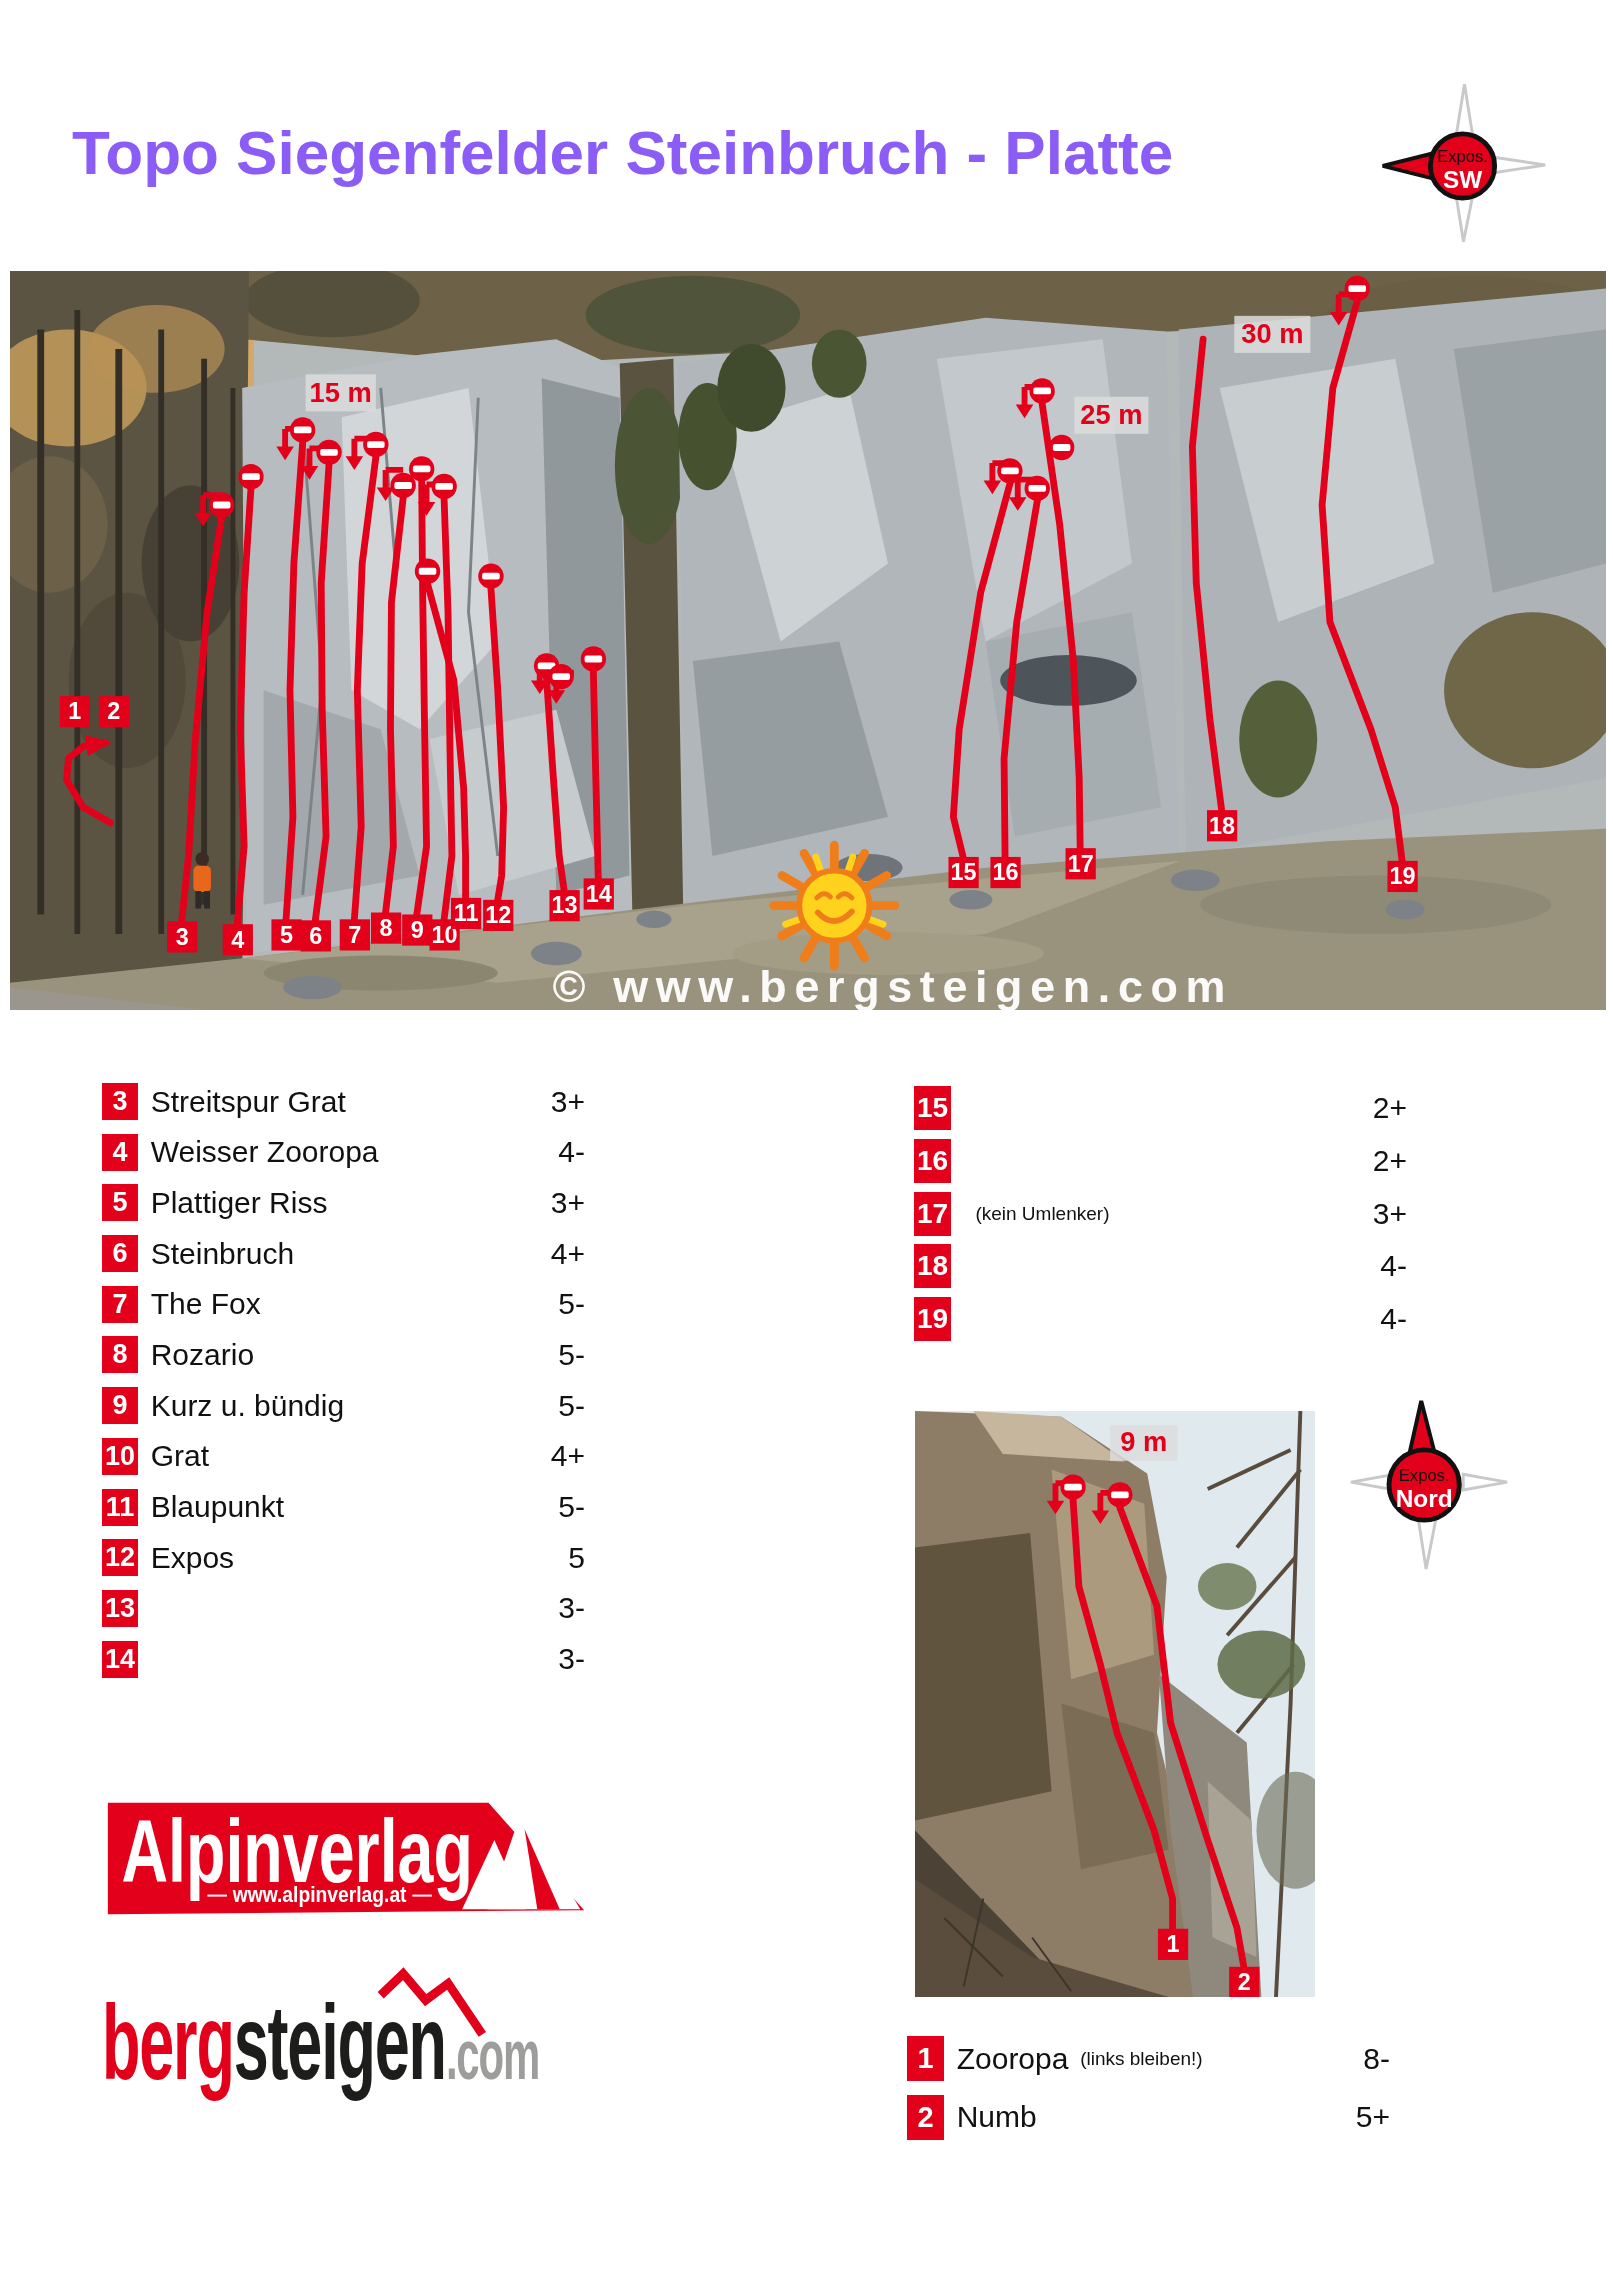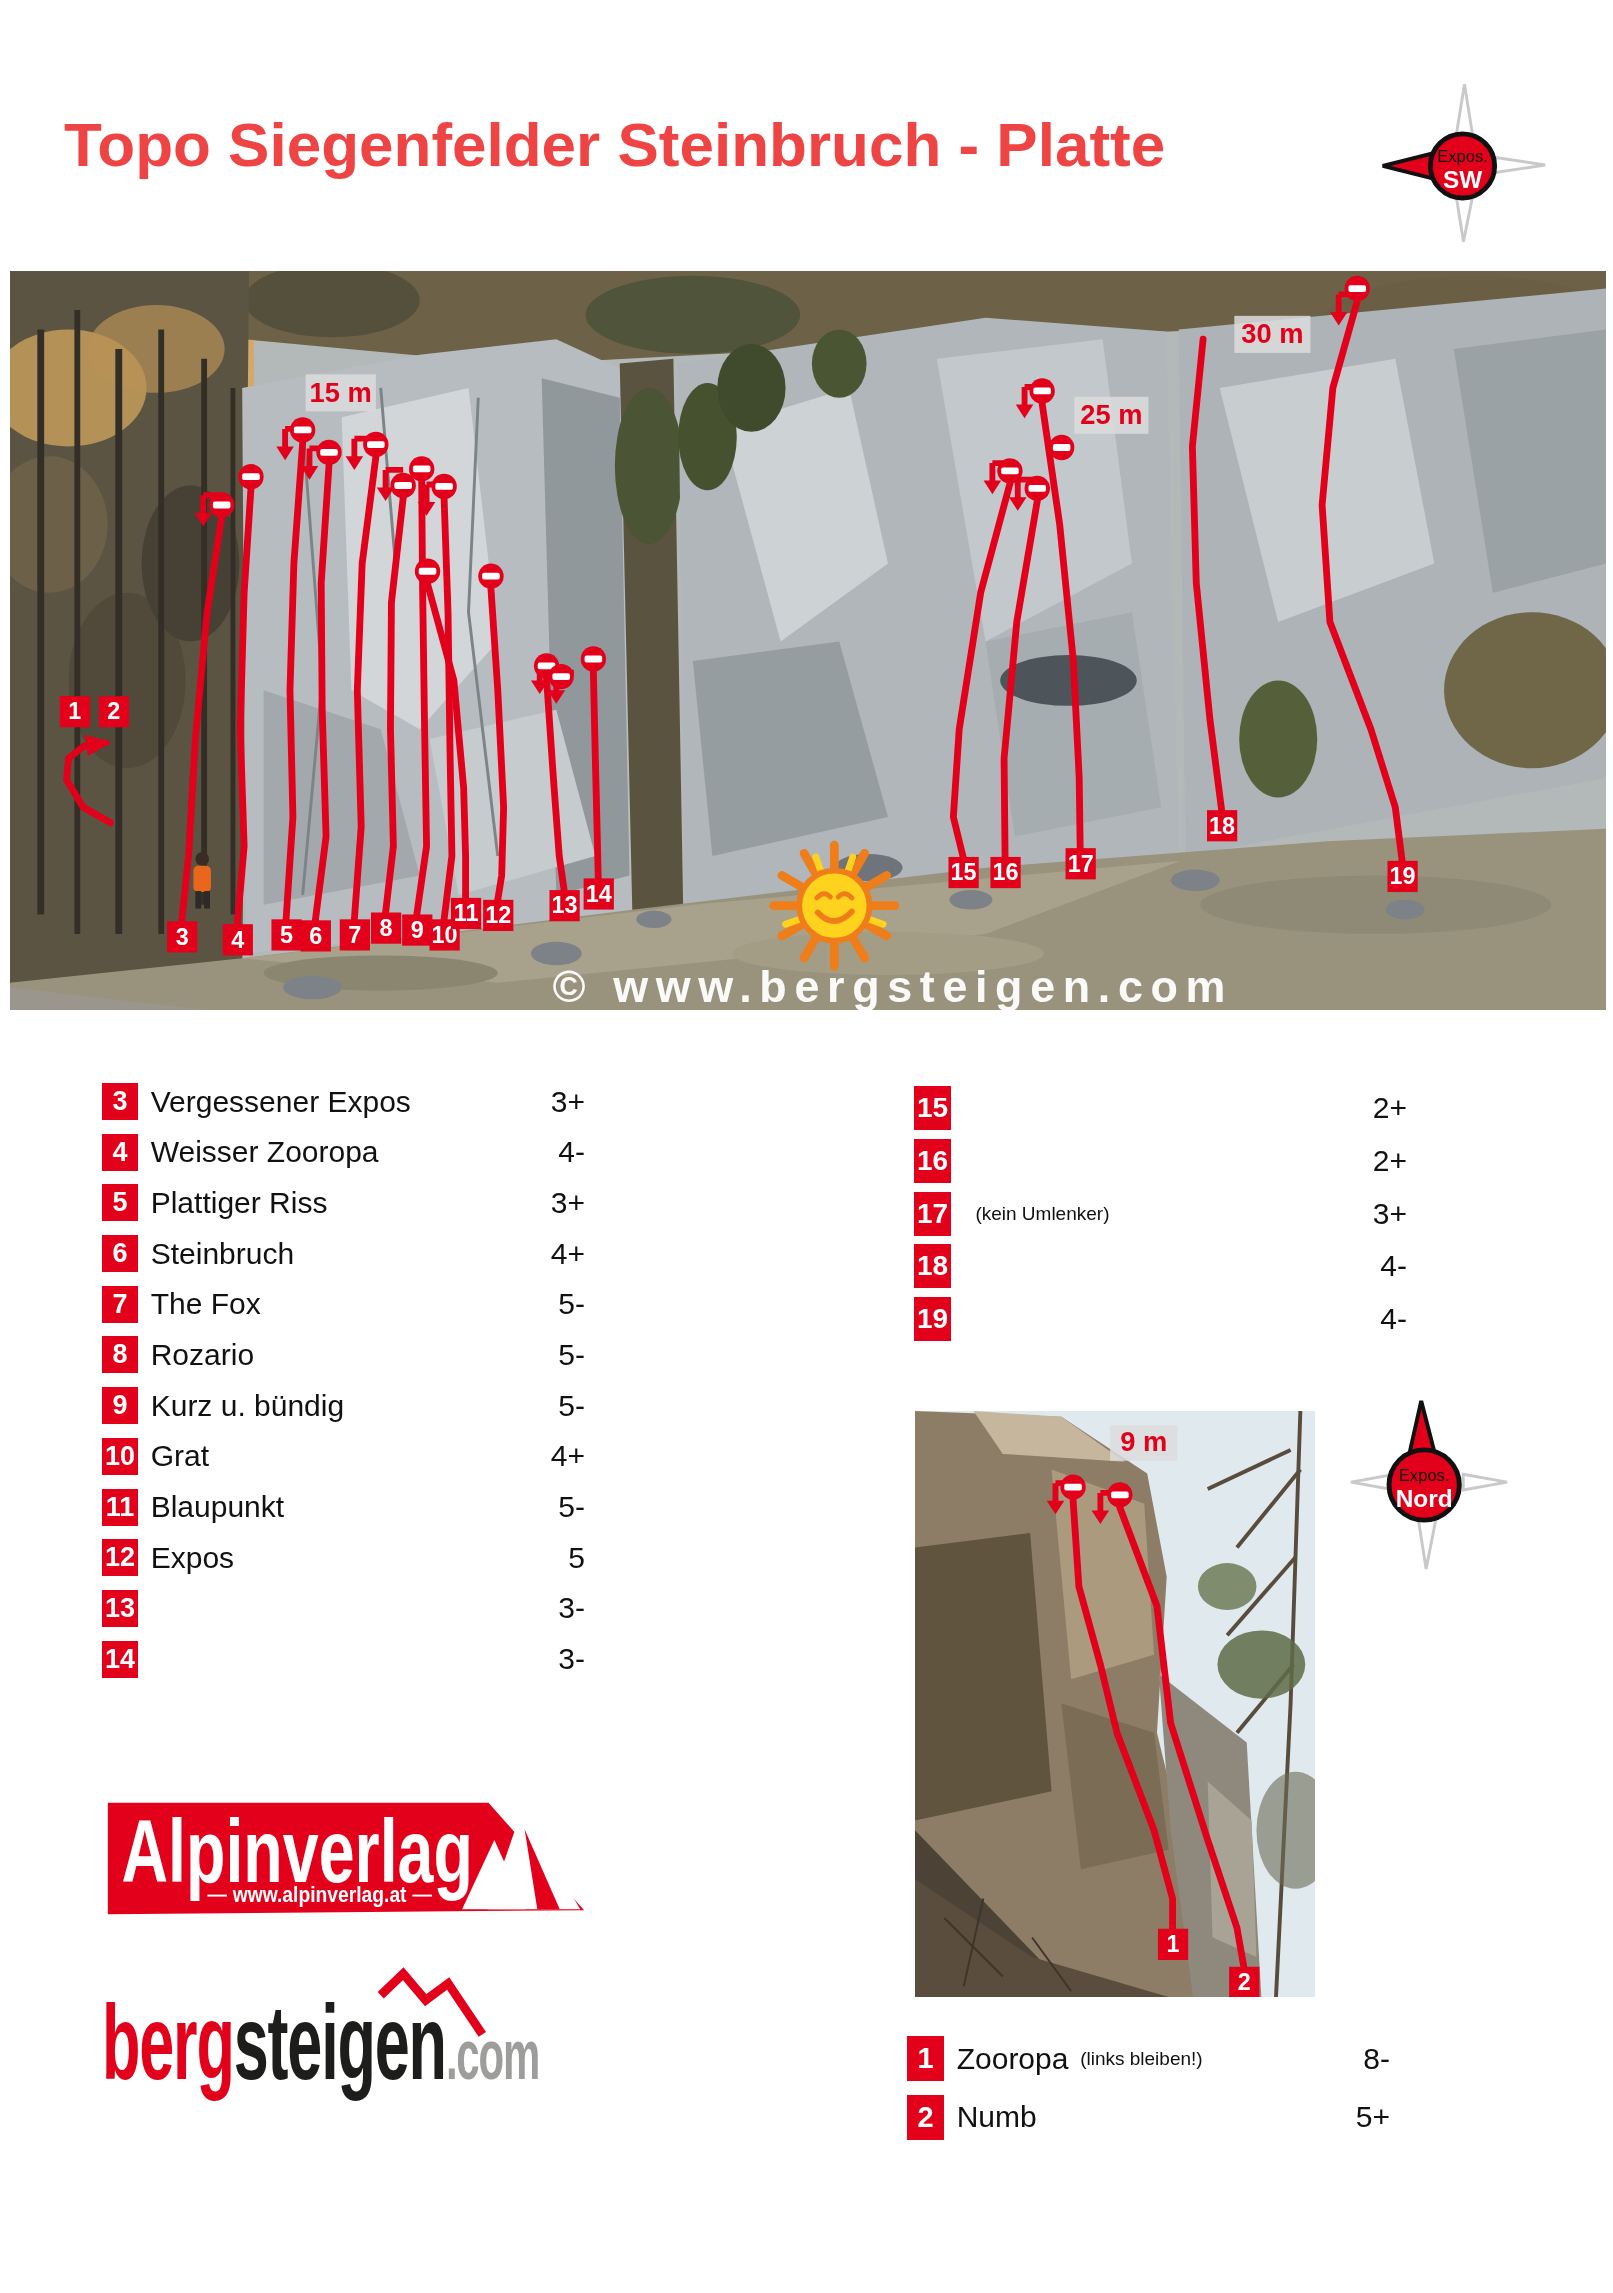--- a/index.html
+++ b/index.html
@@ -1,20 +1,20 @@
 <!DOCTYPE html>
 <html><head>
 <meta charset="utf-8">
 <style>
   html,body{margin:0;padding:0;background:#fff;}
   body{width:1613px;height:2294px;position:relative;overflow:hidden;
        font-family:"Liberation Sans","DejaVu Sans",sans-serif;}
   .abs{position:absolute;}
   
-  #page-title{position:absolute;left:64px;top:109px;margin:0;font-size:62px;font-weight:bold;color:#ef4444;letter-spacing:0px;white-space:nowrap;}
+  #page-title{position:absolute;left:64px;top:109px;margin:8px;font-size:62px;font-weight:bold;color:#8b5cf6;letter-spacing:0px;white-space:nowrap;}
   
   #main-photo{position:absolute;left:9.8px;top:271px;width:1596px;height:739px;}
   #detail-photo{position:absolute;left:915px;top:1411px;width:400px;height:586px;}
   
   .rline{fill:none;stroke:#e2001a;stroke-width:7;stroke-linejoin:round;stroke-linecap:round;}
   .anchor circle{fill:#e2001a;}
   .anchor rect{fill:#fff;}
   .astem{stroke:#e2001a;stroke-width:6;fill:none;}
   .ahead{fill:#e2001a;}
   .hlabel rect{fill:#dcdcdc;opacity:.85;}
@@ -473,21 +473,21 @@
   </g>
   <polygon points="75,4 62,62 90,62" fill="#e2001a" stroke="#111" stroke-width="4"></polygon>
   <circle cx="78" cy="90" r="36" fill="#e2001a" stroke="#111" stroke-width="5"></circle>
   <text class="cmp-l1" x="78" y="86">Expos.</text>
   <text class="cmp-l2" x="78" y="113">Nord</text>
 </svg>
 
 <div id="list-left" class="rlist">
     <div class="rrow">
       <span class="badge">3</span>
-      <span class="rname">Vergessener Expos</span>
+      <span class="rname">Streitspur Grat</span>
       <span class="rgrade">3+</span>
     </div>
     <div class="rrow">
       <span class="badge">4</span>
       <span class="rname">Weisser Zooropa</span>
       <span class="rgrade">4-</span>
     </div>
     <div class="rrow">
       <span class="badge">5</span>
       <span class="rname">Plattiger Riss</span>

